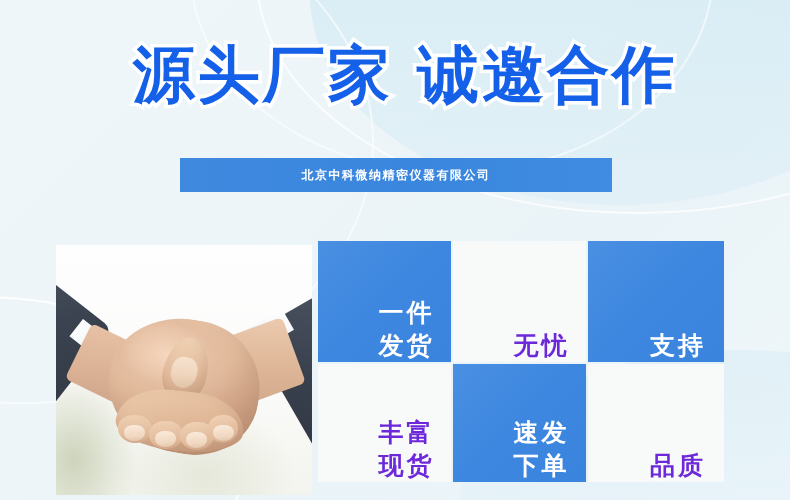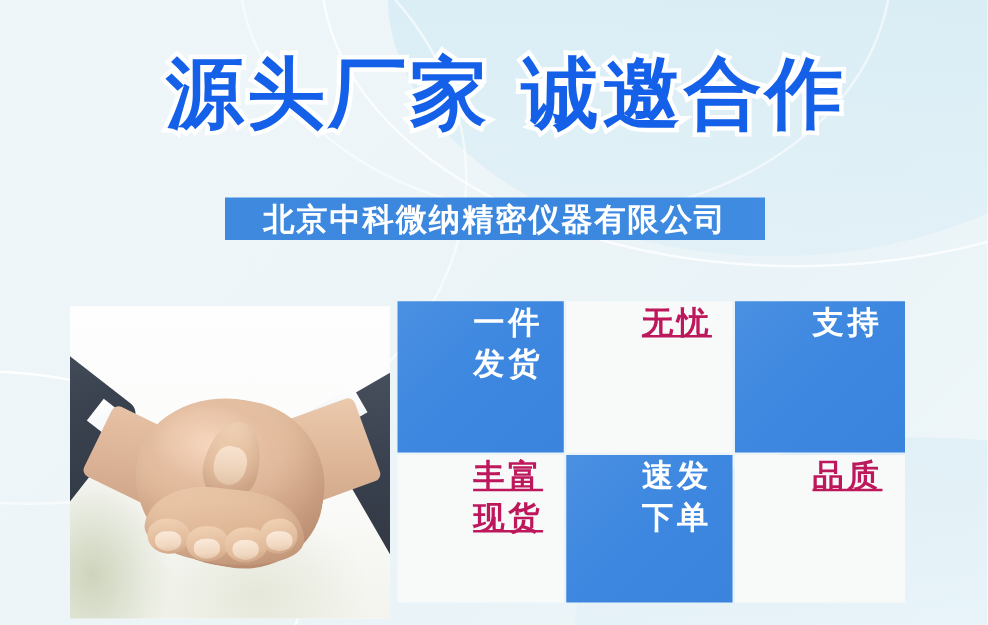--- a/index.html
+++ b/index.html
@@ -98,21 +98,21 @@
     top: 158px;
     width: 432px;
     height: 34px;
     background: linear-gradient(90deg, #3f8adf 0%, #3a86de 55%, #3f8ce2 100%);
     display: flex;
     align-items: center;
     justify-content: center;
   }
   #company-bar-text {
     color: #ffffff;
-    font-size: 25px;
+    font-size: 12px;
     font-weight: bold;
     letter-spacing: 1.5px;
     white-space: nowrap;
   }
 
   
   #photo {
     position: absolute;
     left: 56px;
     top: 245px;
@@ -274,35 +274,34 @@
     height: 241px;
     display: grid;
     grid-template-columns: 133px 133px 136px;
     grid-template-rows: 121px 118px;
     gap: 2px;
   }
   .cell {
     display: flex;
     flex-direction: column;
     align-items: center;
-    justify-content: flex-start;
+    justify-content: flex-end;
     font-size: 25px;
     font-weight: bold;
     letter-spacing: 3px;
     line-height: 1.32;
     padding-left: 44px;
   }
   .cell-blue {
     background: linear-gradient(135deg, #4a90e2 0%, #3d87e0 50%, #3a84de 100%);
     color: #ffffff;
   }
   .cell-light {
     background: #f8fafa;
-    color: #be185d;
-    text-decoration: underline;
+    color: #6d28d9;
   }
   .cell-line {
     white-space: nowrap;
   }
 </style>
 </head>
 <body>
 
 <div id="banner">
 

